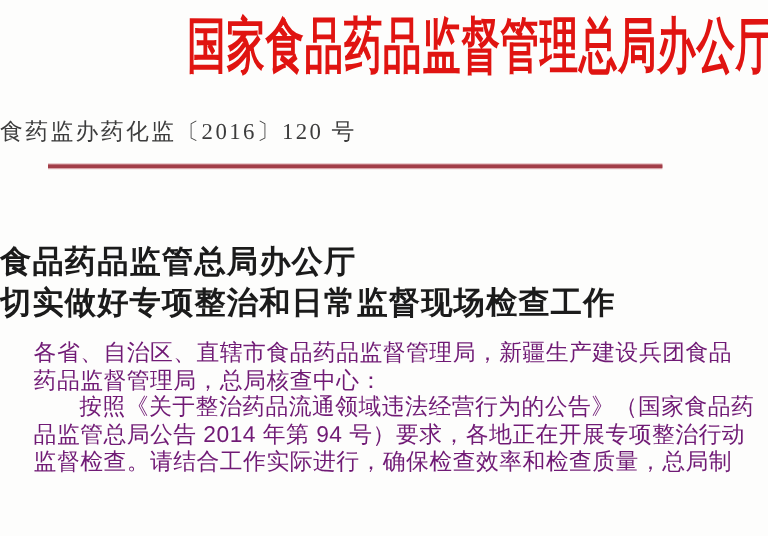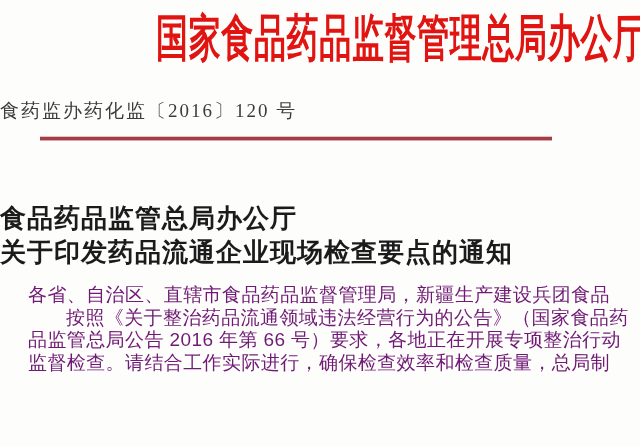--- a/index.html
+++ b/index.html
@@ -97,23 +97,24 @@
   <div class="red-head">
     <span class="stretch">国家食品药品监督管理总局办公厅文件</span>
   </div>
 
   <div class="doc-number">食药监办药化监〔2016〕120 号</div>
 
   <div class="red-line"></div>
 
   <div class="notice-title">
     <div>食品药品监管总局办公厅</div>
-    <div>关于印发药品流通企业现场检查要点的通知</div>
+    <div>切实做好专项整治和日常监督现场检查工作</div>
   </div>
 
   <div class="body-block">
     <div class="body-line">各省、自治区、直辖市食品药品监督管理局，新疆生产建设兵团食品</div>
+    <div class="body-line">药品监督管理局，总局核查中心：</div>
     <div class="body-line indent">按照《关于整治药品流通领域违法经营行为的公告》（国家食品药</div>
-    <div class="body-line">品监管总局公告 2016 年第 66 号）要求，各地正在开展专项整治行动</div>
+    <div class="body-line">品监管总局公告 2014 年第 94 号）要求，各地正在开展专项整治行动</div>
     <div class="body-line">监督检查。请结合工作实际进行，确保检查效率和检查质量，总局制</div>
   </div>
 
 </div>
 
 </body></html>

